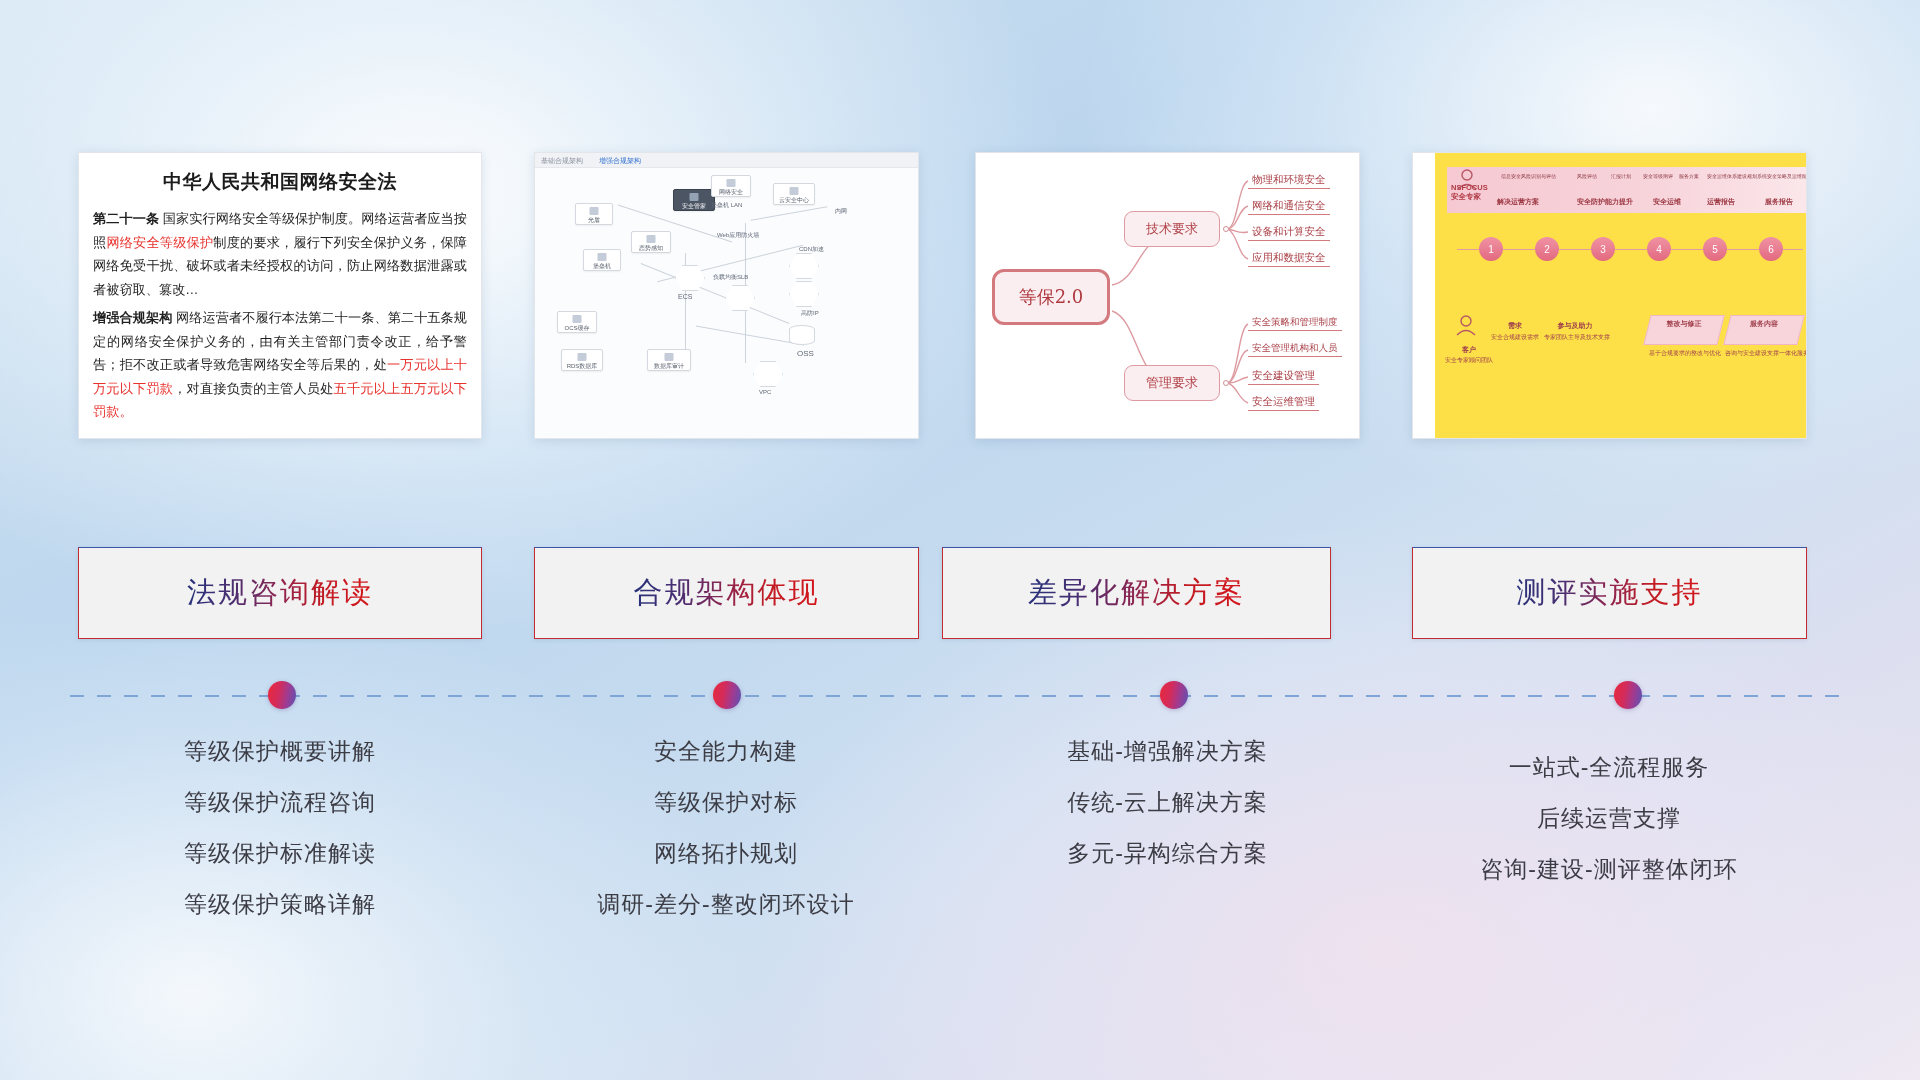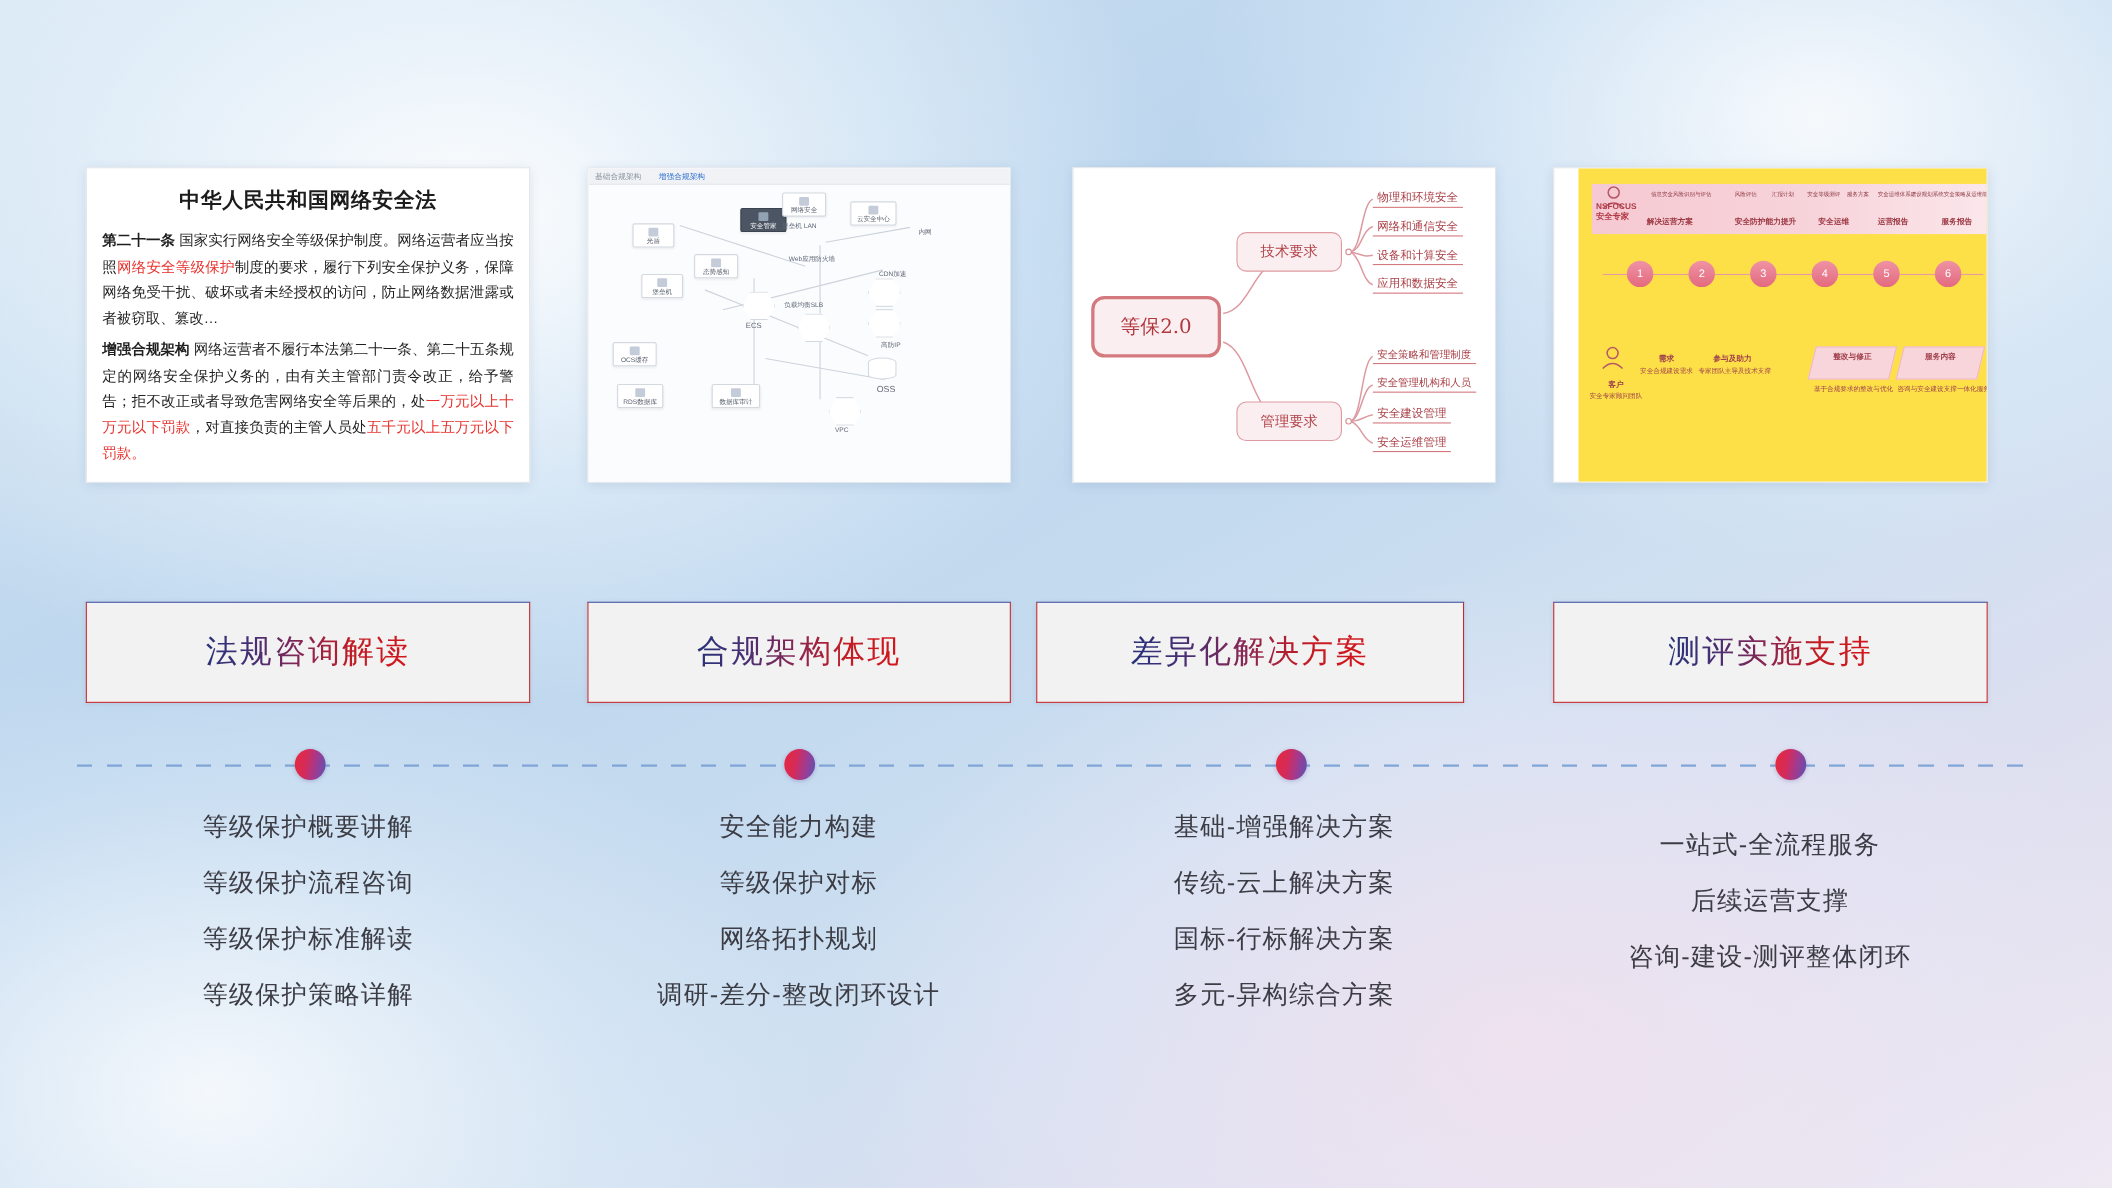--- a/index.html
+++ b/index.html
@@ -338,20 +338,19 @@
 </div>
 <div class="col col-2">
   <p>安全能力构建</p>
   <p>等级保护对标</p>
   <p>网络拓扑规划</p>
   <p>调研-差分-整改闭环设计</p>
 </div>
 <div class="col col-3">
   <p>基础-增强解决方案</p>
   <p>传统-云上解决方案</p>
-  <p>国标-行标解决方案</p>
   <p>多元-异构综合方案</p>
 </div>
 <div class="col col-4">
   <p>一站式-全流程服务</p>
   <p>后续运营支撑</p>
   <p>咨询-建设-测评整体闭环</p>
 </div>
 
 </body></html>

